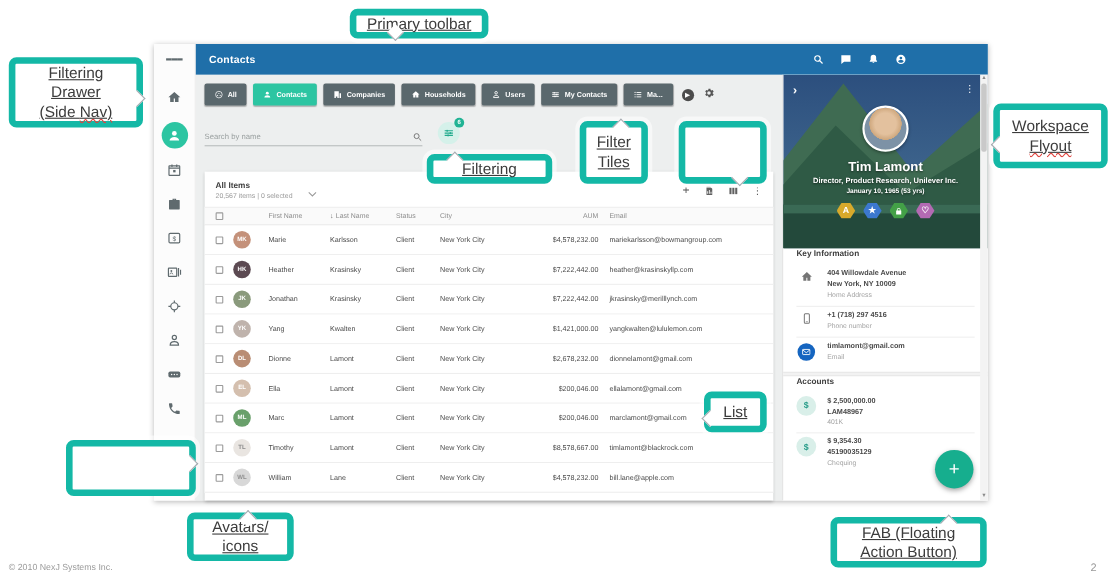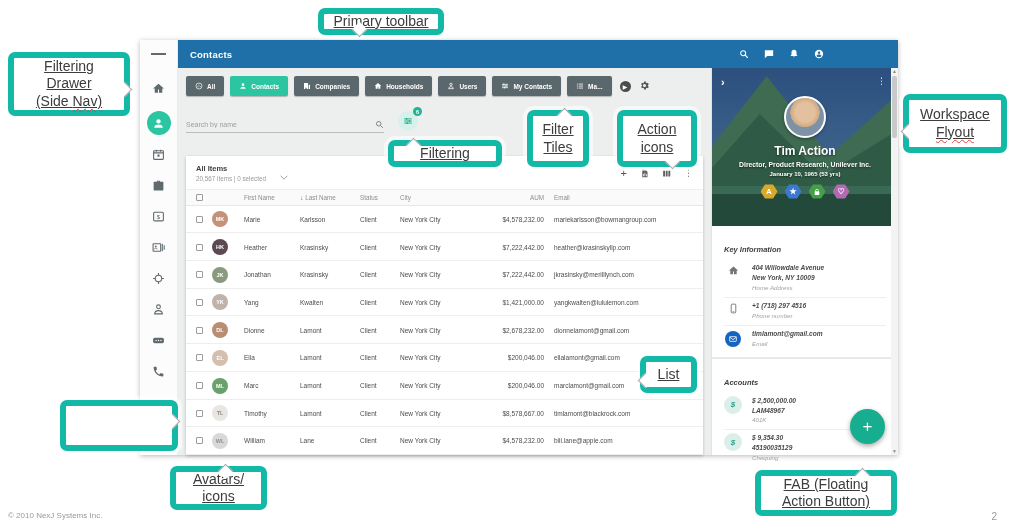--- a/index.html
+++ b/index.html
@@ -42,21 +42,21 @@
   .search-row { display:flex; align-items:flex-end; gap:14px; margin-top:11px; height:26px; }
   .search-box { width:198px; border-bottom:1px solid #b9bdbd; display:flex; align-items:center; padding-bottom:3px; }
   .search-box input { border:none; outline:none; background:transparent; font-size:7px; color:#555; width:100%; font-family:"Liberation Sans",sans-serif; }
   .search-box input::placeholder { color:#9aa0a0; }
   .search-box svg { width:9px; height:9px; color:#777; flex:0 0 auto; }
   .filter-btn { position:relative; width:20px; height:20px; border-radius:50%; background:#d5f1ea; color:#21ab8d; display:flex; align-items:center; justify-content:center; margin-bottom:2px; }
   .filter-btn svg { width:10px; height:10px; }
   .filter-badge { position:absolute; top:-4px; right:-4px; width:9px; height:9px; border-radius:50%; background:#21b394; color:#fff; font-size:5.5px; font-weight:bold; display:flex; align-items:center; justify-content:center; }
 
   
-  .card { margin-top:23px; background:#fff; box-shadow:0 1px 3px rgba(0,0,0,.22); flex:1; display:flex; flex-direction:column; min-height:0;justify-content:space-between; }
+  .card { margin-top:23px; background:#fff; box-shadow:0 1px 3px rgba(0,0,0,.22); flex:1; display:flex; flex-direction:column; min-height:0; }
   .card-head { display:flex; align-items:center; padding:6px 10px 4px 10px; flex:0 0 auto; }
   .card-title { font-size:7.5px; font-weight:bold; color:#3e3e3e; }
   .card-sub { font-size:6.3px; color:#9a9a9a; margin-top:2px; }
   .head-chevron { color:#9a9a9a; margin-left:14px; margin-top:4px; }
   .head-chevron svg { width:8px; height:5px; }
   .card-actions { margin-left:auto; display:flex; align-items:center; gap:13px; color:#616161; }
   .card-actions .plus { font-size:11px; line-height:10px; color:#555; }
   .card-actions svg { width:9px; height:9px; display:block; }
   .card-actions .dots { font-size:9px; color:#555; letter-spacing:0; }
 
@@ -84,21 +84,21 @@
   .fly-menu { position:absolute; right:12px; top:8px; font-size:9px; letter-spacing:0; }
   .fly-avatar { margin-top:28px; width:42px; height:42px; border-radius:50%; border:2px solid #fff; background:radial-gradient(circle at 50% 38%, #e3c19e 0 32%, #cfa87e 48%, #7d92a6 49%); box-shadow:0 1px 3px rgba(0,0,0,.4); }
   .fly-name { margin-top:6px; font-size:12px; font-weight:bold; text-shadow:0 1px 2px rgba(0,0,0,.5); }
   .fly-job { margin-top:3px; font-size:6.8px; font-weight:bold; text-shadow:0 1px 2px rgba(0,0,0,.6); }
   .fly-dob { margin-top:3px; font-size:6px; font-weight:bold; text-shadow:0 1px 2px rgba(0,0,0,.6); }
   .fly-badges { margin-top:7px; display:flex; gap:7px; }
   .hex { width:17px; height:15px; clip-path:polygon(26% 4%, 74% 4%, 100% 50%, 74% 96%, 26% 96%, 0% 50%); color:#fff; display:flex; align-items:center; justify-content:center; font-size:8px; font-weight:bold; }
   .hex svg { width:8px; height:8px; }
   .hex-gold{background:#d8a92b} .hex-blue{background:#3c78cf} .hex-green{background:#43a047} .hex-purple{background:#b36ab3}
 
-  .fly-section { padding:19px 12px 2px 12px;font-style:italic; }
+  .fly-section { padding:0 12px 2px 12px; }
   .sec-title { font-size:7.5px; font-weight:bold; color:#3e3e3e; margin-bottom:6px; }
   .ki-item { display:flex; gap:10px; padding:3px 0 6px 0; border-bottom:1px solid #efefef; }
   .ki-item.last { border-bottom:none; }
   .ki-ico { width:18px; display:flex; justify-content:center; padding-top:2px; color:#757575; flex:0 0 auto; }
   .ki-ico svg { width:11px; height:11px; }
   .ico-circle { width:16px; height:16px; border-radius:50%; background:#1565c0; color:#fff; display:flex; align-items:center; justify-content:center; }
   .ico-circle svg { width:8px; height:8px; }
   .ki-main { font-size:6.6px; font-weight:bold; color:#4a4a4a; line-height:1.5; }
   .ki-label { font-size:6.2px; color:#a3a3a3; margin-top:1px; }
   .sec-gap { height:4px; background:#f2f2f2; border-top:1px solid #e8e8e8; border-bottom:1px solid #e8e8e8; margin-top:2px; }
@@ -461,21 +461,21 @@
               <rect width="187" height="158" fill="url(#sky)"></rect>
               <polygon points="0,78 55,8 118,88 187,26 187,158 0,158" fill="#3f6b52"></polygon>
               <polygon points="0,100 48,46 112,108 187,62 187,158 0,158" fill="#2f5a45"></polygon>
               <rect y="118" width="187" height="40" fill="#23493b"></rect>
               <rect y="118" width="187" height="8" fill="#3a6a55"></rect>
             </svg>
             <div class="photo-inner">
               <span class="fly-collapse">›</span>
               <span class="fly-menu">⋮</span>
               <div class="fly-avatar"></div>
-              <div class="fly-name">Tim Action</div>
+              <div class="fly-name">Tim Lamont</div>
               <div class="fly-job">Director, Product Research, Unilever Inc.</div>
               <div class="fly-dob">January 10, 1965 (53 yrs)</div>
               <div class="fly-badges">
                 <span class="hex hex-gold">A</span>
                 <span class="hex hex-blue">★</span>
                 <span class="hex hex-green">
                   <svg viewBox="0 0 24 24" fill="#fff">
                       <path d="M7 10V8a5 5 0 0 1 10 0v2h1a1 1 0 0 1 1 1v9a1 1 0 0 1-1 1H6a1 1 0 0 1-1-1v-9a1 1 0 0 1 1-1zm2 0h6V8a3 3 0 0 0-6 0z"></path>
                     </svg>
                 </span>
@@ -586,21 +586,20 @@
     <span class="sp">Flyout</span>
     <span class="tail left" style="top:26px;"></span>
   </div>
 
   <div class="callout" id="co-filtertiles">
     <span>Filter Tiles</span>
     <span class="tail up" style="left:26px;"></span>
   </div>
 
   <div class="callout" id="co-actionicons">
-    <span>Action icons</span>
     <span class="tail down" style="left:44px;"></span>
   </div>
 
   <div class="callout" id="co-list">
     <span>List</span>
     <span class="tail left" style="top:13px;"></span>
   </div>
 
   <div class="callout" id="co-multiselect">
     <span class="tail right" style="top:10px;"></span>

